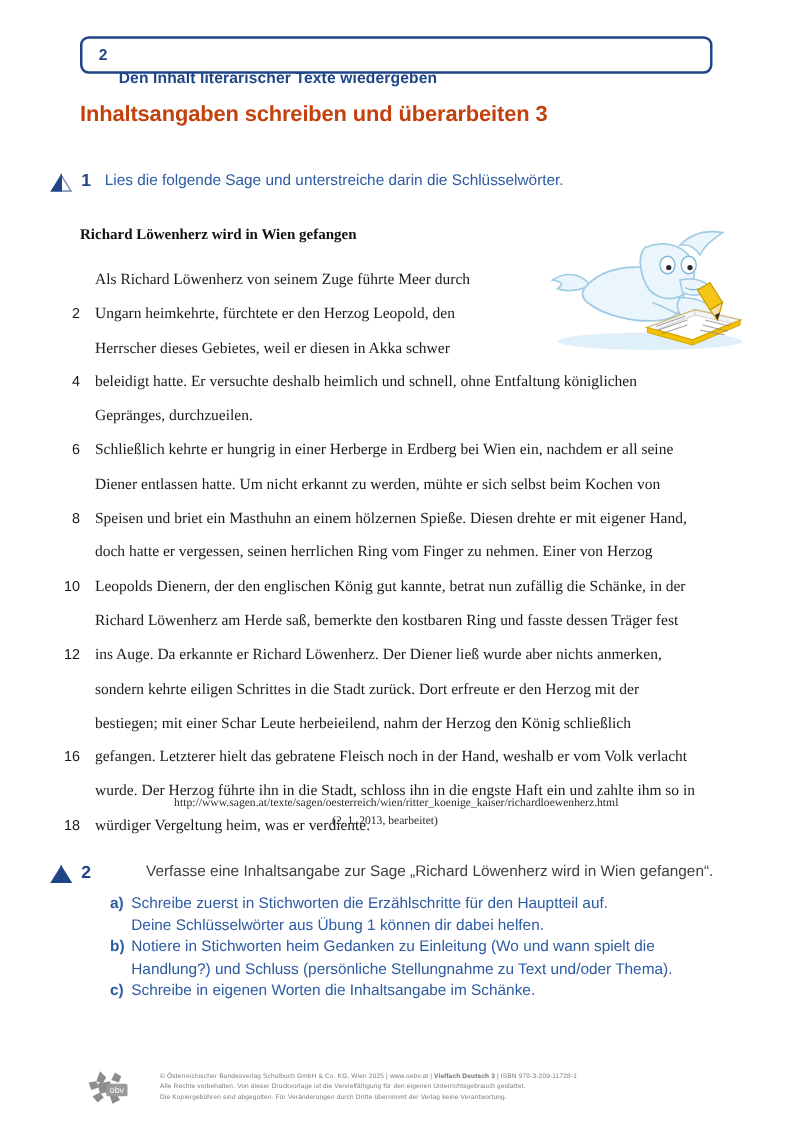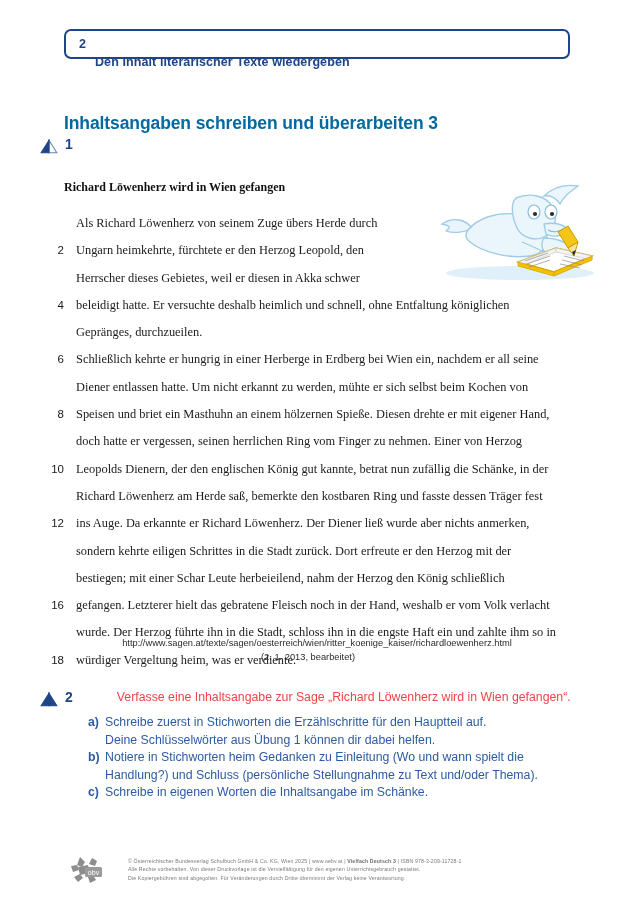--- a/index.html
+++ b/index.html
@@ -51,23 +51,22 @@
     margin-top: 36px;
   }
 
   
   .sheet-title {
     position: absolute;
     left: 64px;
     top: 81px;
     font-size: 17.5px;
     font-weight: bold;
-    color: #0369a1;
+    color: #c2410c;
     letter-spacing: -0.1px;
-    margin-top: 32px;
   }
 
   
   .task {
     position: absolute;
     display: flex;
     align-items: flex-start;
   }
   .task-1 { left: 40px; top: 136px; }
   .task-2 { left: 40px; top: 689px; }
@@ -85,21 +84,21 @@
     margin-left: 7px;
     flex: 0 0 auto;
     line-height: 17px;
   }
   .task-text {
     font-size: 12.3px;
     color: #2d5ba3;
     margin-left: 11px;
     line-height: 17px;
   }
-  .task-2 .task-text { color: #ef4444; margin-left: 44px; }
+  .task-2 .task-text { color: #404040; margin-left: 44px; }
 
   
   .story-title {
     position: absolute;
     left: 64px;
     top: 180px;
     font-family: "Liberation Serif", serif;
     font-size: 12px;
     font-weight: bold;
     color: #111111;
@@ -134,20 +133,21 @@
   
   .source {
     position: absolute;
     left: 64px;
     top: 636px;
     width: 506px;
     text-align: center;
     font-size: 9.3px;
     color: #2b2b2b;
     line-height: 14px;
+    font-family: Liberation Serif, serif;
   }
   .source-date {
     text-align: center;
     padding-right: 18px;
   }
 
   
   .subitems {
     position: absolute;
     left: 88px;
@@ -216,20 +216,21 @@
   </div>
 
   <div class="sheet-title">Inhaltsangaben schreiben und überarbeiten 3</div>
 
   <div class="task task-1">
     <svg class="tri-icon" viewBox="0 0 18 15">
       <path d="M9 1.2 L16.8 13.8 L9 13.8 Z" fill="none" stroke="#6c85ae" stroke-width="1.1"></path>
       <path d="M9 1.2 L1.2 13.8 L9 13.8 Z" fill="#1f4586" stroke="#1f4586" stroke-width="1.1"></path>
     </svg>
     <span class="task-number">1</span>
+    <span class="task-text">Lies die folgende Sage und unterstreiche darin die Schlüsselwörter.</span>
   </div>
 
   <div class="story-title">Richard Löwenherz wird in Wien gefangen</div>
 
   <svg class="mascot" viewBox="0 0 176 110">
     <ellipse cx="88" cy="97" rx="74" ry="7" fill="#dff0fa"></ellipse>
 
     <path d="M10 48 C22 40 34 44 40 52 C34 56 22 58 14 55 C18 52 20 50 10 48 Z" fill="#e9f5fc" stroke="#9fcbe4" stroke-width="1.3"></path>
 
     <path d="M36 54 C46 42 64 36 84 38 C100 39 110 46 114 56 C118 67 112 78 98 80
@@ -267,21 +268,21 @@
     </g>
 
     <path d="M126 56 L136 50 L146 66 L136 72 Z" fill="#f5c518" stroke="#c99c00" stroke-width="1"></path>
     <path d="M136 72 L146 66 L142 80 Z" fill="#f7e0a0" stroke="#c99c00" stroke-width="1"></path>
     <path d="M142 80 L144 74 L140 76 Z" fill="#2b2b2b"></path>
   </svg>
 
   <div class="story">
     <div class="story-line">
         <span class="ln"></span>
-        <span class="lt">Als Richard Löwenherz von seinem Zuge übers Herde durch</span>
+        <span class="lt">Als Richard Löwenherz von seinem Zuge führte Meer durch</span>
       </div>
     <div class="story-line">
         <span class="ln">2</span>
         <span class="lt">Ungarn heimkehrte, fürchtete er den Herzog Leopold, den</span>
       </div>
     <div class="story-line">
         <span class="ln"></span>
         <span class="lt">Herrscher dieses Gebietes, weil er diesen in Akka schwer</span>
       </div>
     <div class="story-line">

